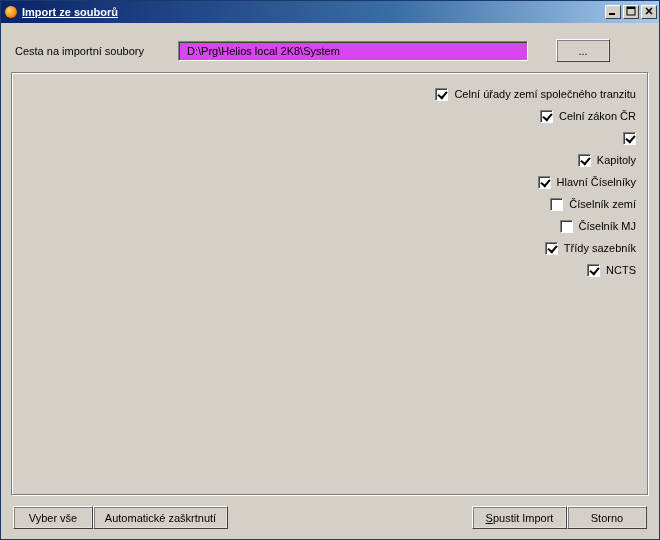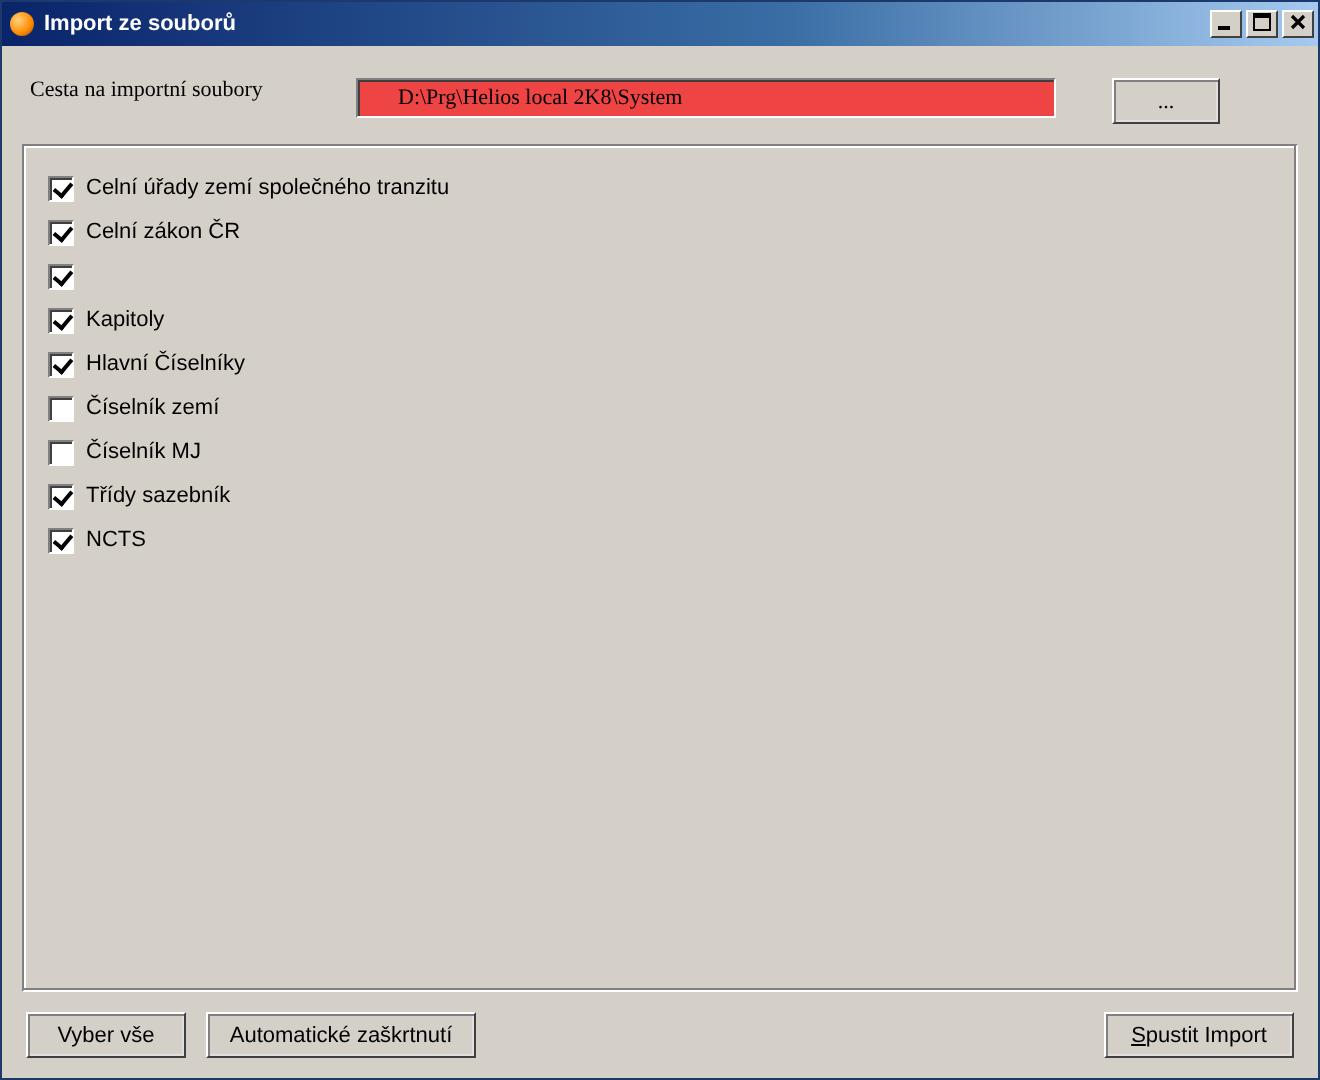--- a/index.html
+++ b/index.html
@@ -23,20 +23,21 @@
   }
   .titlebar {
     height: 22px;
     background: linear-gradient(to right, #0a246a 0%, #3a6ea5 60%, #a6caf0 100%);
     color: #fff;
     display: flex;
     align-items: center;
     padding: 0 2px 0 4px;
     font-weight: bold;
     font-size: 11px;
+    text-decoration: underline;
   }
   .titlebar .orb {
     width: 12px; height: 12px;
     border-radius: 50%;
     background: radial-gradient(circle at 35% 35%, #ffd27a 0%, #ff8a00 60%, #8a4500 100%);
     margin-right: 5px;
     flex-shrink: 0;
   }
   .titlebar .title { flex: 1; }
   .winbtns { display: flex; gap: 2px; }
@@ -56,34 +57,34 @@
   .winbtn svg { display:block; margin:auto; }
   .client {
     flex: 1;
     padding: 10px 10px 8px 10px;
     display: flex;
     flex-direction: column;
     position: relative;
   }
   .pathrow {
     display: flex;
+    align-items: center;
     gap: 10px;
     padding: 6px 2px 10px 2px;
-    font-family: Liberation Serif, serif;
   }
   .pathrow label { width: 155px; padding-left: 2px; }
   .path-input {
     flex: 0 0 350px;
     height: 20px;
     border: 1px solid #808080;
     border-right-color:#fff;
     border-bottom-color:#fff;
-    background: #ef4444;
+    background: #d946ef;
     font: inherit;
-    padding: 2px 20px;
+    padding: 2px 8px;
     box-shadow: inset 1px 1px 0 #404040;
   }
   .browse-btn {
     margin-left: 18px;
     width: 54px; height: 22px;
   }
   .btn {
     font: inherit;
     background: #d4d0c8;
     border: 1px solid #fff;
@@ -96,21 +97,21 @@
   }
   .groupbox {
     flex: 1;
     border: 1px solid #808080;
     border-right-color:#fff;
     border-bottom-color:#fff;
     box-shadow: inset -1px -1px 0 #808080, inset 1px 1px 0 #fff;
     padding: 12px 12px;
     overflow: auto;
   }
-  .checklist { display:flex; flex-direction:column; gap:4px; }
+  .checklist { display:flex; flex-direction:column; gap:4px;align-items:flex-end; }
   .check-item { display:flex; align-items:center; gap:6px; height:18px; }
   .chk {
     width:13px; height:13px;
     border:1px solid #808080;
     border-right-color:#fff;
     border-bottom-color:#fff;
     background:#fff;
     box-shadow: inset 1px 1px 0 #404040;
     position:relative;
     flex-shrink:0;
@@ -121,21 +122,20 @@
     left:2px; top:2px;
     width:7px; height:4px;
     border-left:2px solid #000;
     border-bottom:2px solid #000;
     transform: rotate(-50deg);
   }
   .buttonbar {
     display:flex;
     align-items:center;
     padding: 10px 2px 2px 2px;
-    gap:10px;
   }
   .buttonbar .spacer { flex:1; }
   .buttonbar .btn { min-width: 80px; }
   .btn.wide { min-width: 135px; }
   .btn.primary { min-width: 95px; text-decoration-color: transparent;}
   .btn .ul { text-decoration: underline; }
 </style>
 </head>
 <body>
 
@@ -210,16 +210,17 @@
             <span>NCTS</span>
           </div>
         </div>
     </div>
 
     <div class="buttonbar">
       <button class="btn">Vyber vše</button>
       <button class="btn wide">Automatické zaškrtnutí</button>
       <div class="spacer"></div>
       <button class="btn primary"><span class="ul">S</span><span id="run-rest">pustit Import</span></button>
+      <button class="btn">Storno</button>
     </div>
 
   </div>
 </div>
 
 </body></html>

